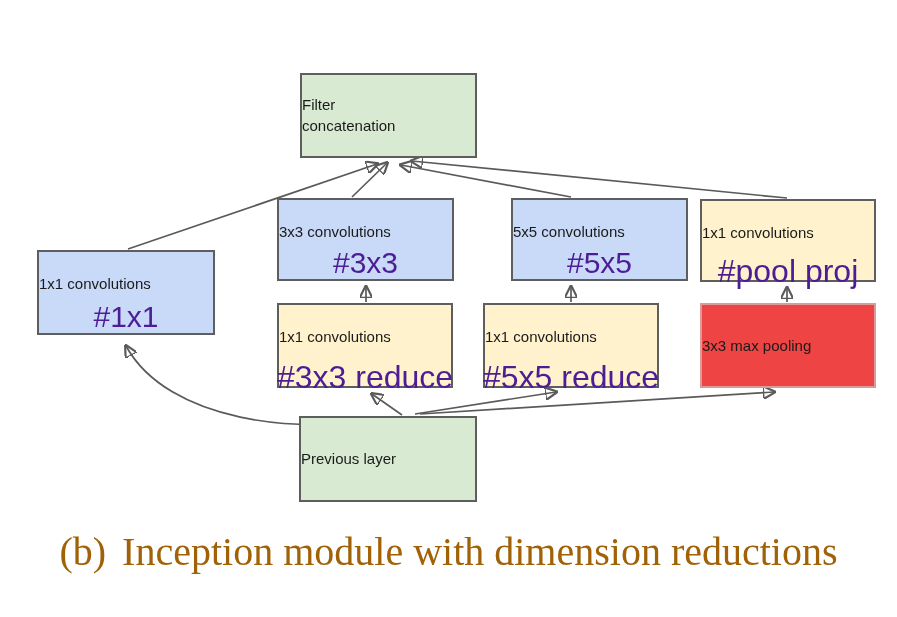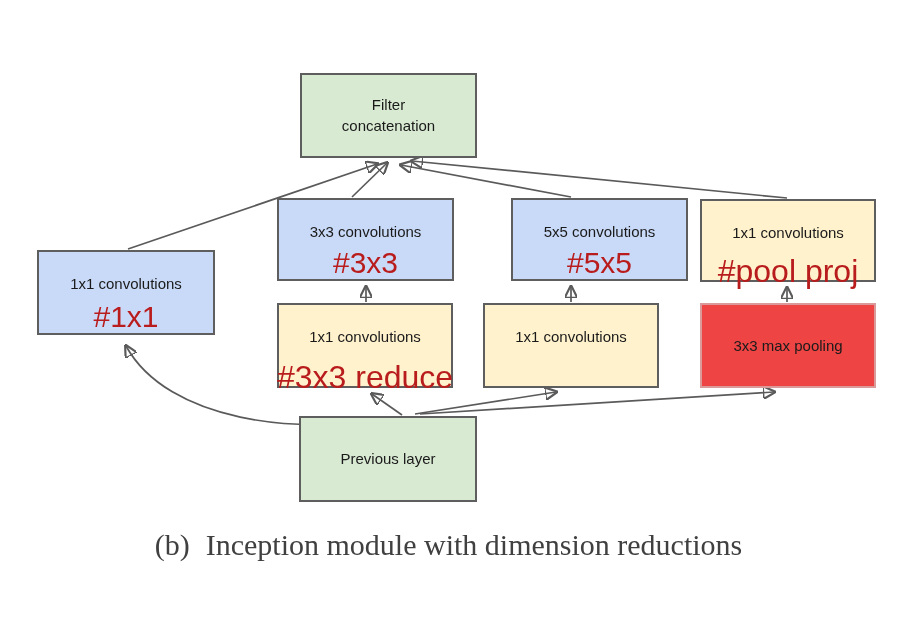--- a/index.html
+++ b/index.html
@@ -29,48 +29,47 @@
   }
   .node.green  { background: #d9ead3; }
   .node.blue   { background: #c9daf8; }
   .node.yellow { background: #fff2cc; }
   .node.pink   { background: #ef4444; border-color: #db9a9a; }
   .node .label {
     position: absolute;
     left: 0; right: 0;
     top: 50%;
     transform: translateY(-50%);
-    text-align: center;
     font-size: 15px;
     line-height: 1.45;
     color: #1a1a1a;
     white-space: pre-line;
   }
   .node.has-anno .label {
     top: 40%;
   }
   .node .anno {
     position: absolute;
     left: 50%;
     transform: translateX(-50%);
     bottom: 1px;
     white-space: nowrap;
     font-size: 30px;
     line-height: 1.0;
-    color: #b91c1c;
+    color: #4c1d95;
   }
   .node .anno.overflow { bottom: -7px; font-size: 32px; text-align: center; }
   .caption {
     position: absolute;
     left: 0; right: 0;
     top: 528px;
     text-align: center;
     font-family: "Liberation Serif", serif;
-    font-size: 30px;
-    color: #404040;
+    font-size: 40px;
+    color: #a16207;
     white-space: nowrap;
   }
   .caption .prefix { margin-right: 16px; }
   .watermark {
     position: absolute;
     right: 4px;
     bottom: 4px;
     font-size: 15px;
     white-space: nowrap;
   }
@@ -126,20 +125,21 @@
     <div class="anno overflow">#pool proj</div>
   </div>
 
   <div class="node yellow has-anno" style="left:277px; top:303px; width:176px; height:85px;">
     <div class="label">1x1 convolutions</div>
     <div class="anno overflow">#3x3 reduce</div>
   </div>
 
   <div class="node yellow has-anno" style="left:483px; top:303px; width:176px; height:85px;">
     <div class="label">1x1 convolutions</div>
+    <div class="anno overflow">#5x5 reduce</div>
   </div>
 
   <div class="node pink" style="left:700px; top:303px; width:176px; height:85px;">
     <div class="label">3x3 max pooling</div>
   </div>
 
   <div class="node green" style="left:299px; top:416px; width:178px; height:86px;">
     <div class="label">Previous layer</div>
   </div>
 

